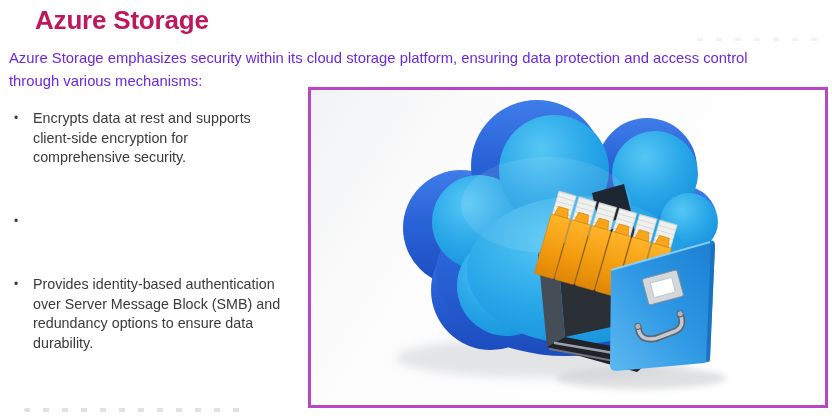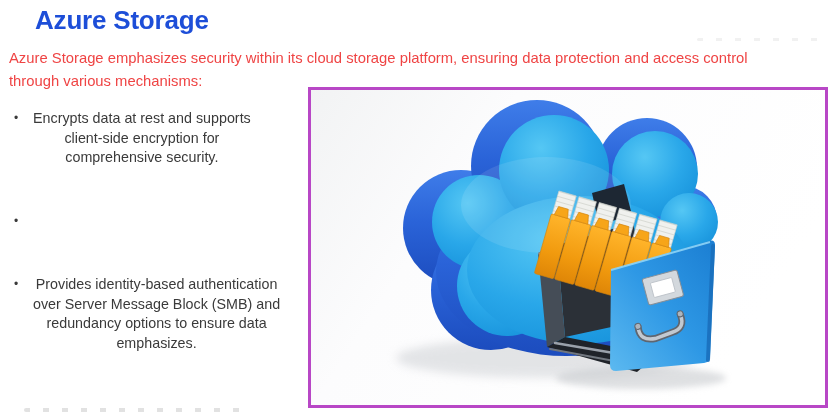--- a/index.html
+++ b/index.html
@@ -3,35 +3,35 @@
 <meta charset="utf-8">
 <style>
   html,body{margin:0;padding:0;}
   body{
     width:832px;height:416px;overflow:hidden;background:#ffffff;
     font-family:"Liberation Sans",sans-serif;position:relative;
   }
   .slide{position:absolute;inset:0;}
   h1.title{
     position:absolute;left:35px;top:5px;margin:0;
-    font-size:26px;font-weight:700;color:#1d4ed8;letter-spacing:-0.2px;
+    font-size:26px;font-weight:700;color:#be185d;letter-spacing:-0.2px;
   }
   .intro{
     position:absolute;left:9px;top:47px;width:815px;margin:0;
-    font-size:14.8px;line-height:22.5px;color:#ef4444;white-space:pre-line;
+    font-size:14.8px;line-height:22.5px;color:#6d28d9;white-space:pre-line;
   }
   ul.bullets{
     position:absolute;left:14px;top:109px;width:330px;margin:0;padding:0;list-style:none;
   }
   ul.bullets li{display:flex;margin:0 0 44px 0;}
   .dot{
     width:19px;flex:0 0 19px;font-size:12px;line-height:19.5px;color:#3a3a3a;
   }
   .btxt{
-    font-size:14.3px;line-height:19.5px;color:#3a3a3a;white-space:pre-line;text-align:center;
+    font-size:14.3px;line-height:19.5px;color:#3a3a3a;white-space:pre-line;
   }
   .frame{
     position:absolute;left:308px;top:87px;width:520px;height:321px;margin:0;
     border:3px solid #b847c6;background:#fff;box-sizing:border-box;
   }
   .frame svg{display:block;}
   .remnant{
     position:absolute;border-radius:2px;
     background:repeating-linear-gradient(90deg,#8a8a8a 0 6px,transparent 6px 19px);
   }
@@ -56,21 +56,21 @@
 comprehensive security.</span>
     </li>
     <li>
       <span class="dot">•</span>
     </li>
     <li>
       <span class="dot">•</span>
       <span class="btxt">Provides identity-based authentication
 over Server Message Block (SMB) and
 redundancy options to ensure data
-emphasizes.</span>
+durability.</span>
     </li>
   </ul>
 
   <div class="remnant r1"></div>
   <div class="remnant r2"></div>
 
   <figure class="frame" style="border-color: rgb(184, 71, 198);">
     <svg width="514" height="315" viewBox="0 0 514 315" role="img" aria-label="3D blue cloud with an open file-cabinet drawer full of orange folders">
       <defs>
         <linearGradient id="gBg" x1="0" y1="0" x2="1" y2="0.4">

